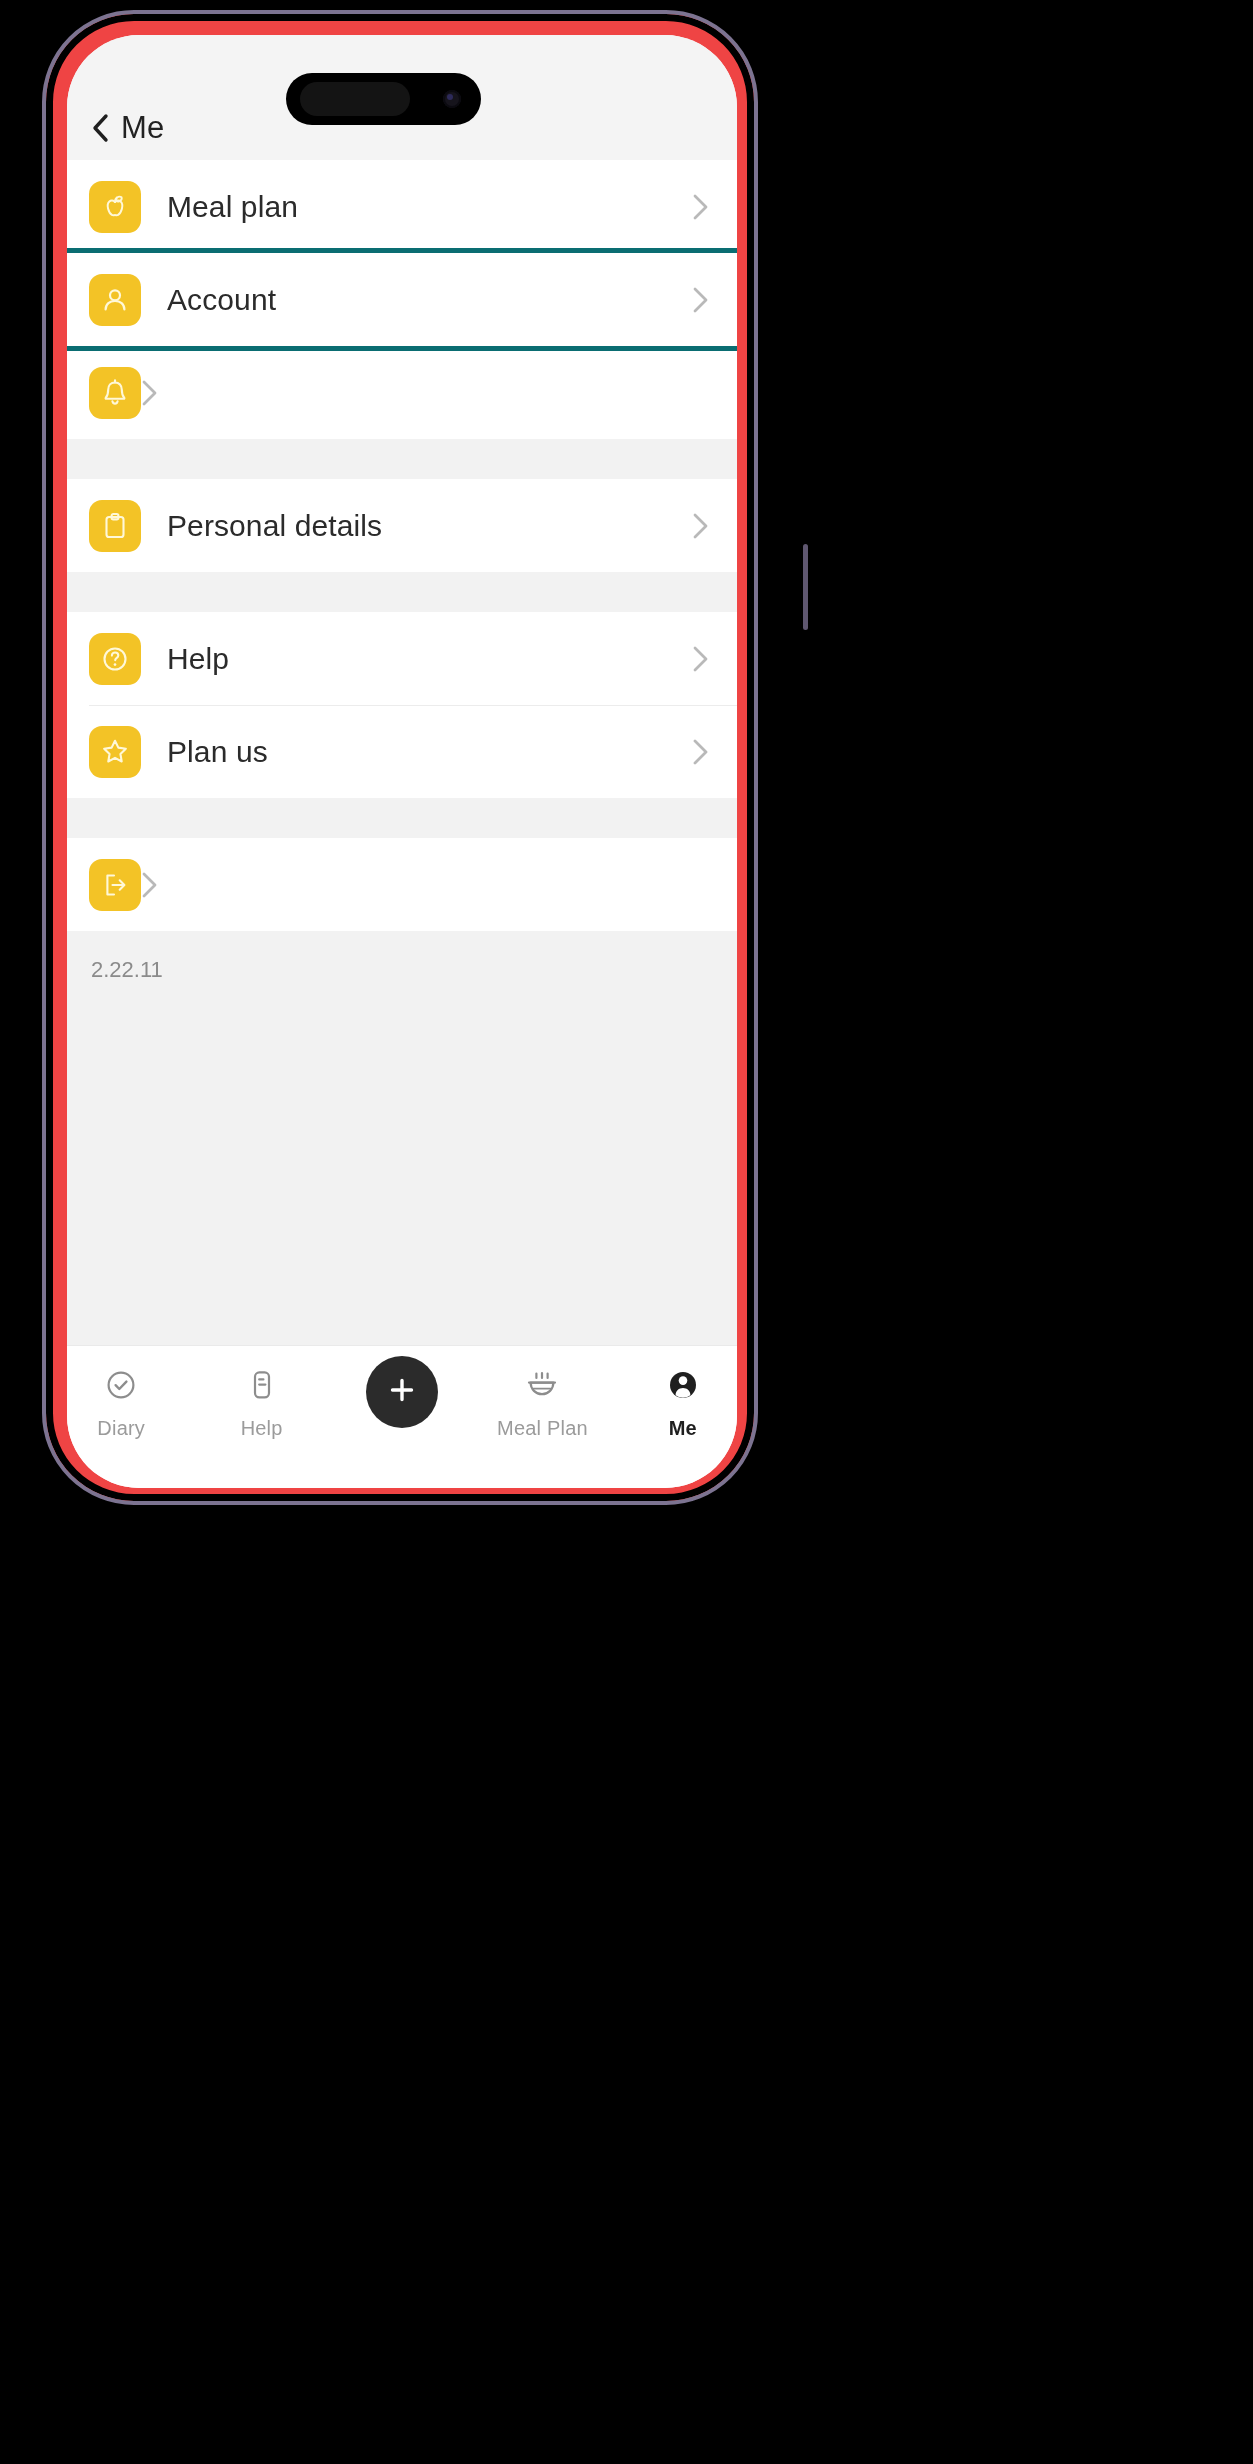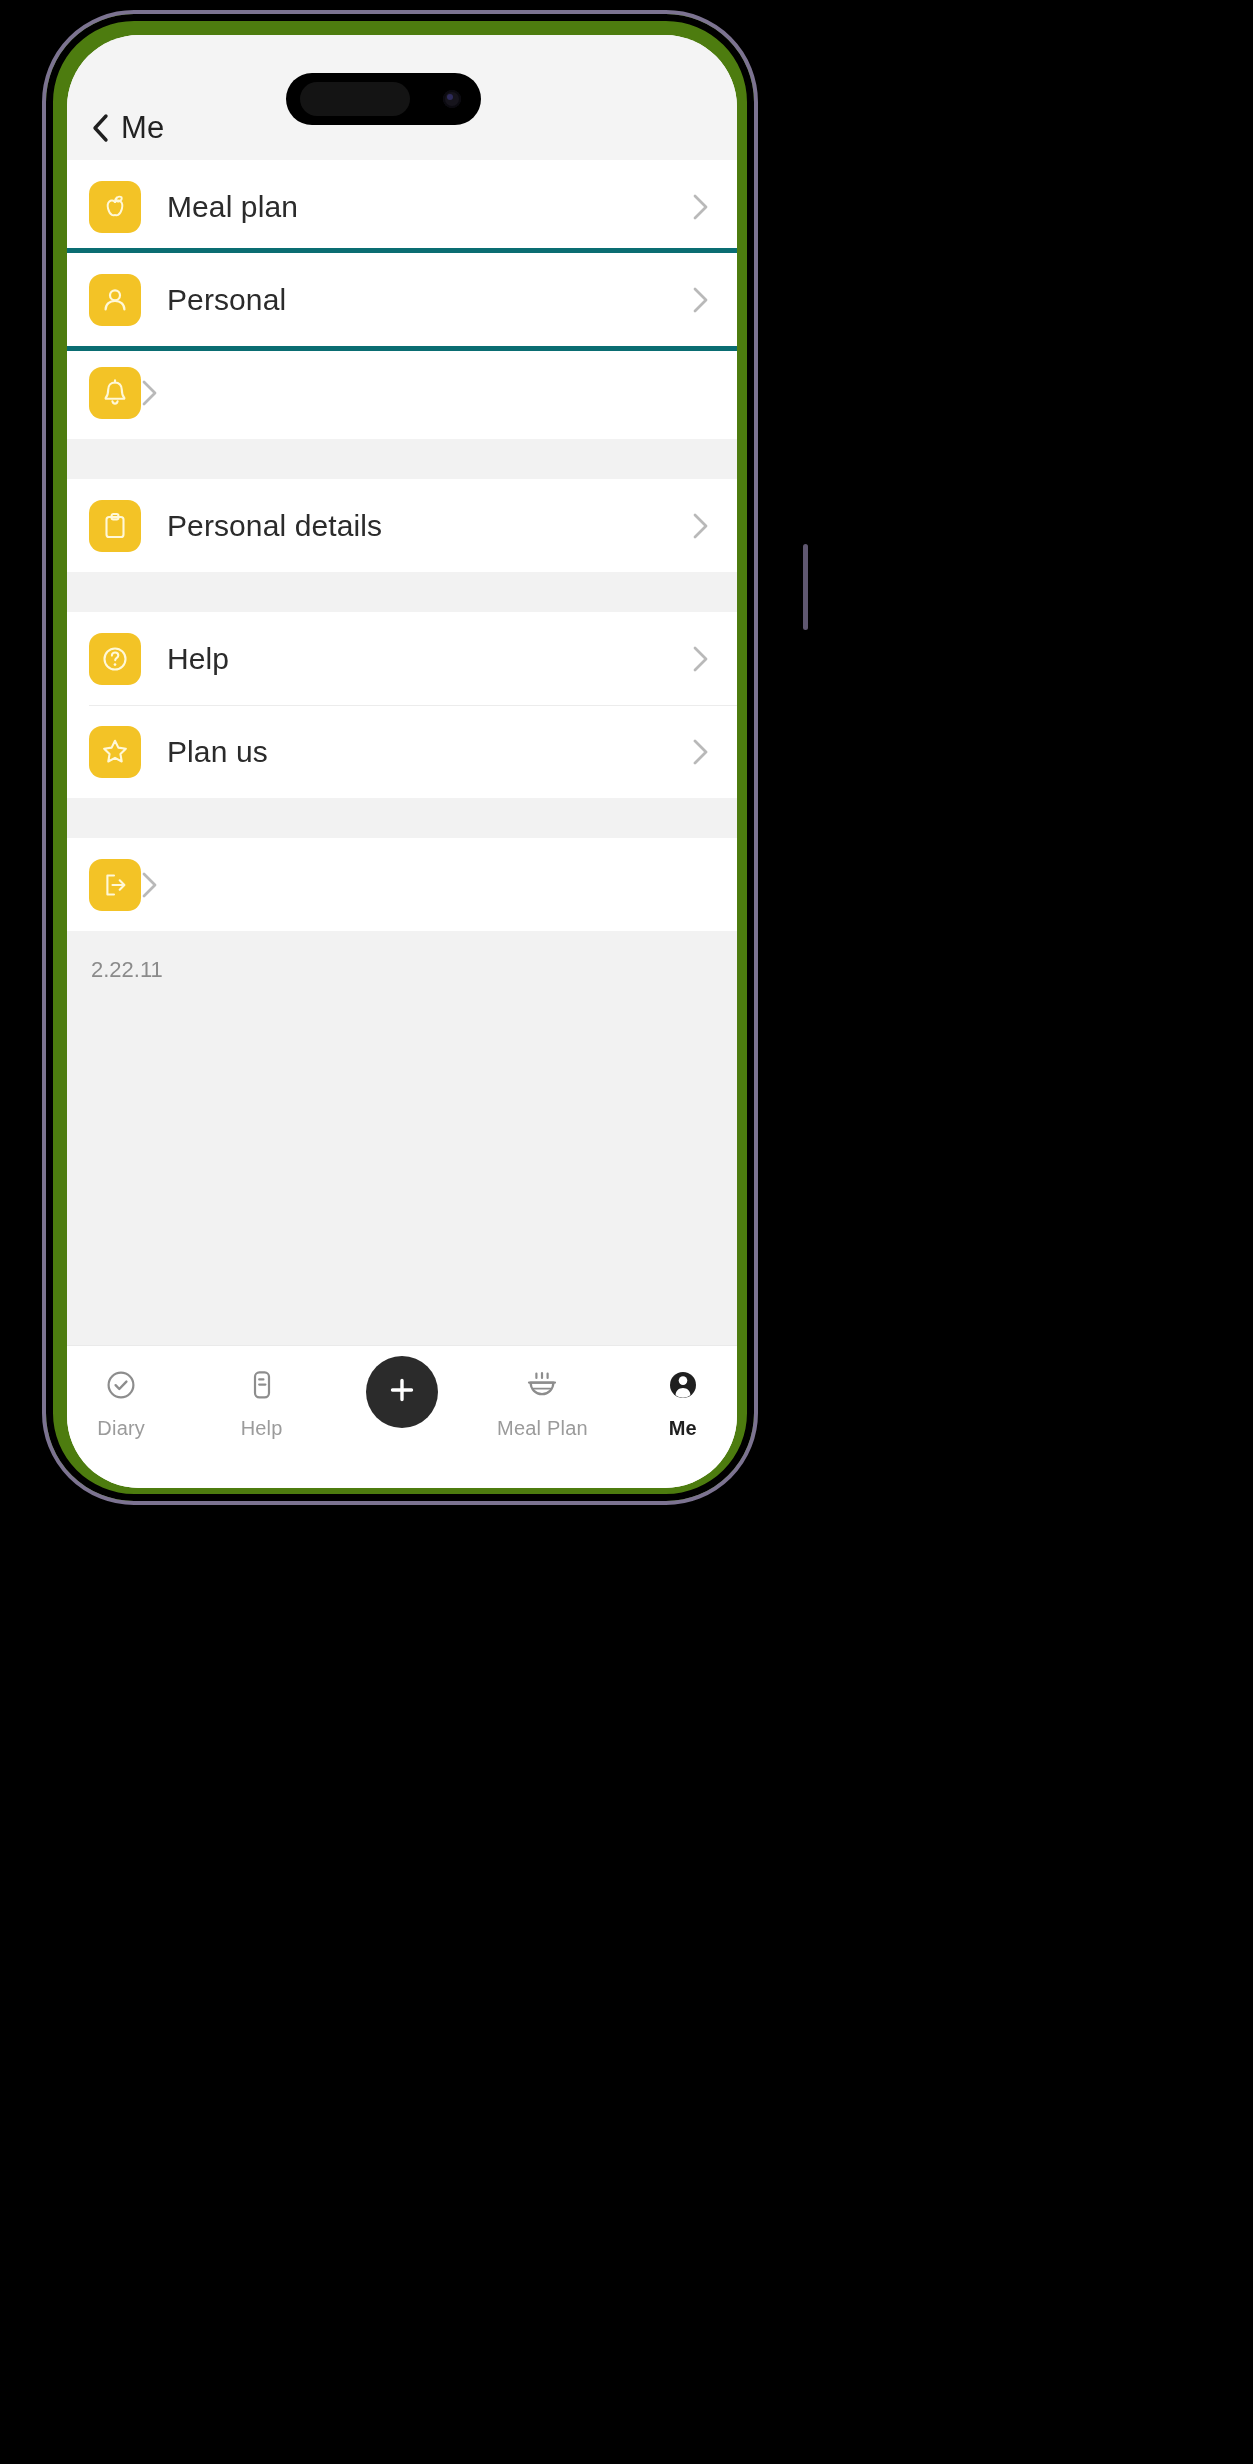--- a/index.html
+++ b/index.html
@@ -9,21 +9,21 @@
     font-family:"Liberation Sans", sans-serif;
     overflow:hidden;
   }
 
   
   #phone-frame{
     position:absolute;
     left:42px; top:10px;
     width:716px; height:1495px;
     border-radius:92px;
-    background:#4d7c0f;
+    background:#ef4444;
     border:4px solid #7c7391;
     box-shadow:inset 0 0 0 7px #000;
   }
   #phone-screen{
     position:absolute;
     left:21px; top:21px;
     width:670px; height:1453px;
     border-radius:72px;
     background:#f2f2f2;
     overflow:hidden;
@@ -215,21 +215,21 @@
         </div>
 
         <div id="row-account-wrap">
           <div class="list-row">
             <span class="row-icon">
               <svg width="34" height="34" viewBox="0 0 34 34" fill="none">
                 <circle cx="17" cy="12.3" r="5" stroke="#fff8d8" stroke-width="2.2"></circle>
                 <path d="M7.6 26.4c0-5.2 4.2-8.6 9.4-8.6s9.4 3.4 9.4 8.6" stroke="#fff8d8" stroke-width="2.2" stroke-linecap="round"></path>
               </svg>
             </span>
-            <span class="row-label">Personal</span>
+            <span class="row-label">Account</span>
             <span class="row-chevron">
               <svg width="17" height="28" viewBox="0 0 17 28" fill="none">
                 <path d="M3 3 L14 14 L3 25" stroke="#b9b9b9" stroke-width="2.8" stroke-linecap="round" stroke-linejoin="round"></path>
               </svg>
             </span>
           </div>
         </div>
 
         <div class="list-row">
           <span class="row-icon">

